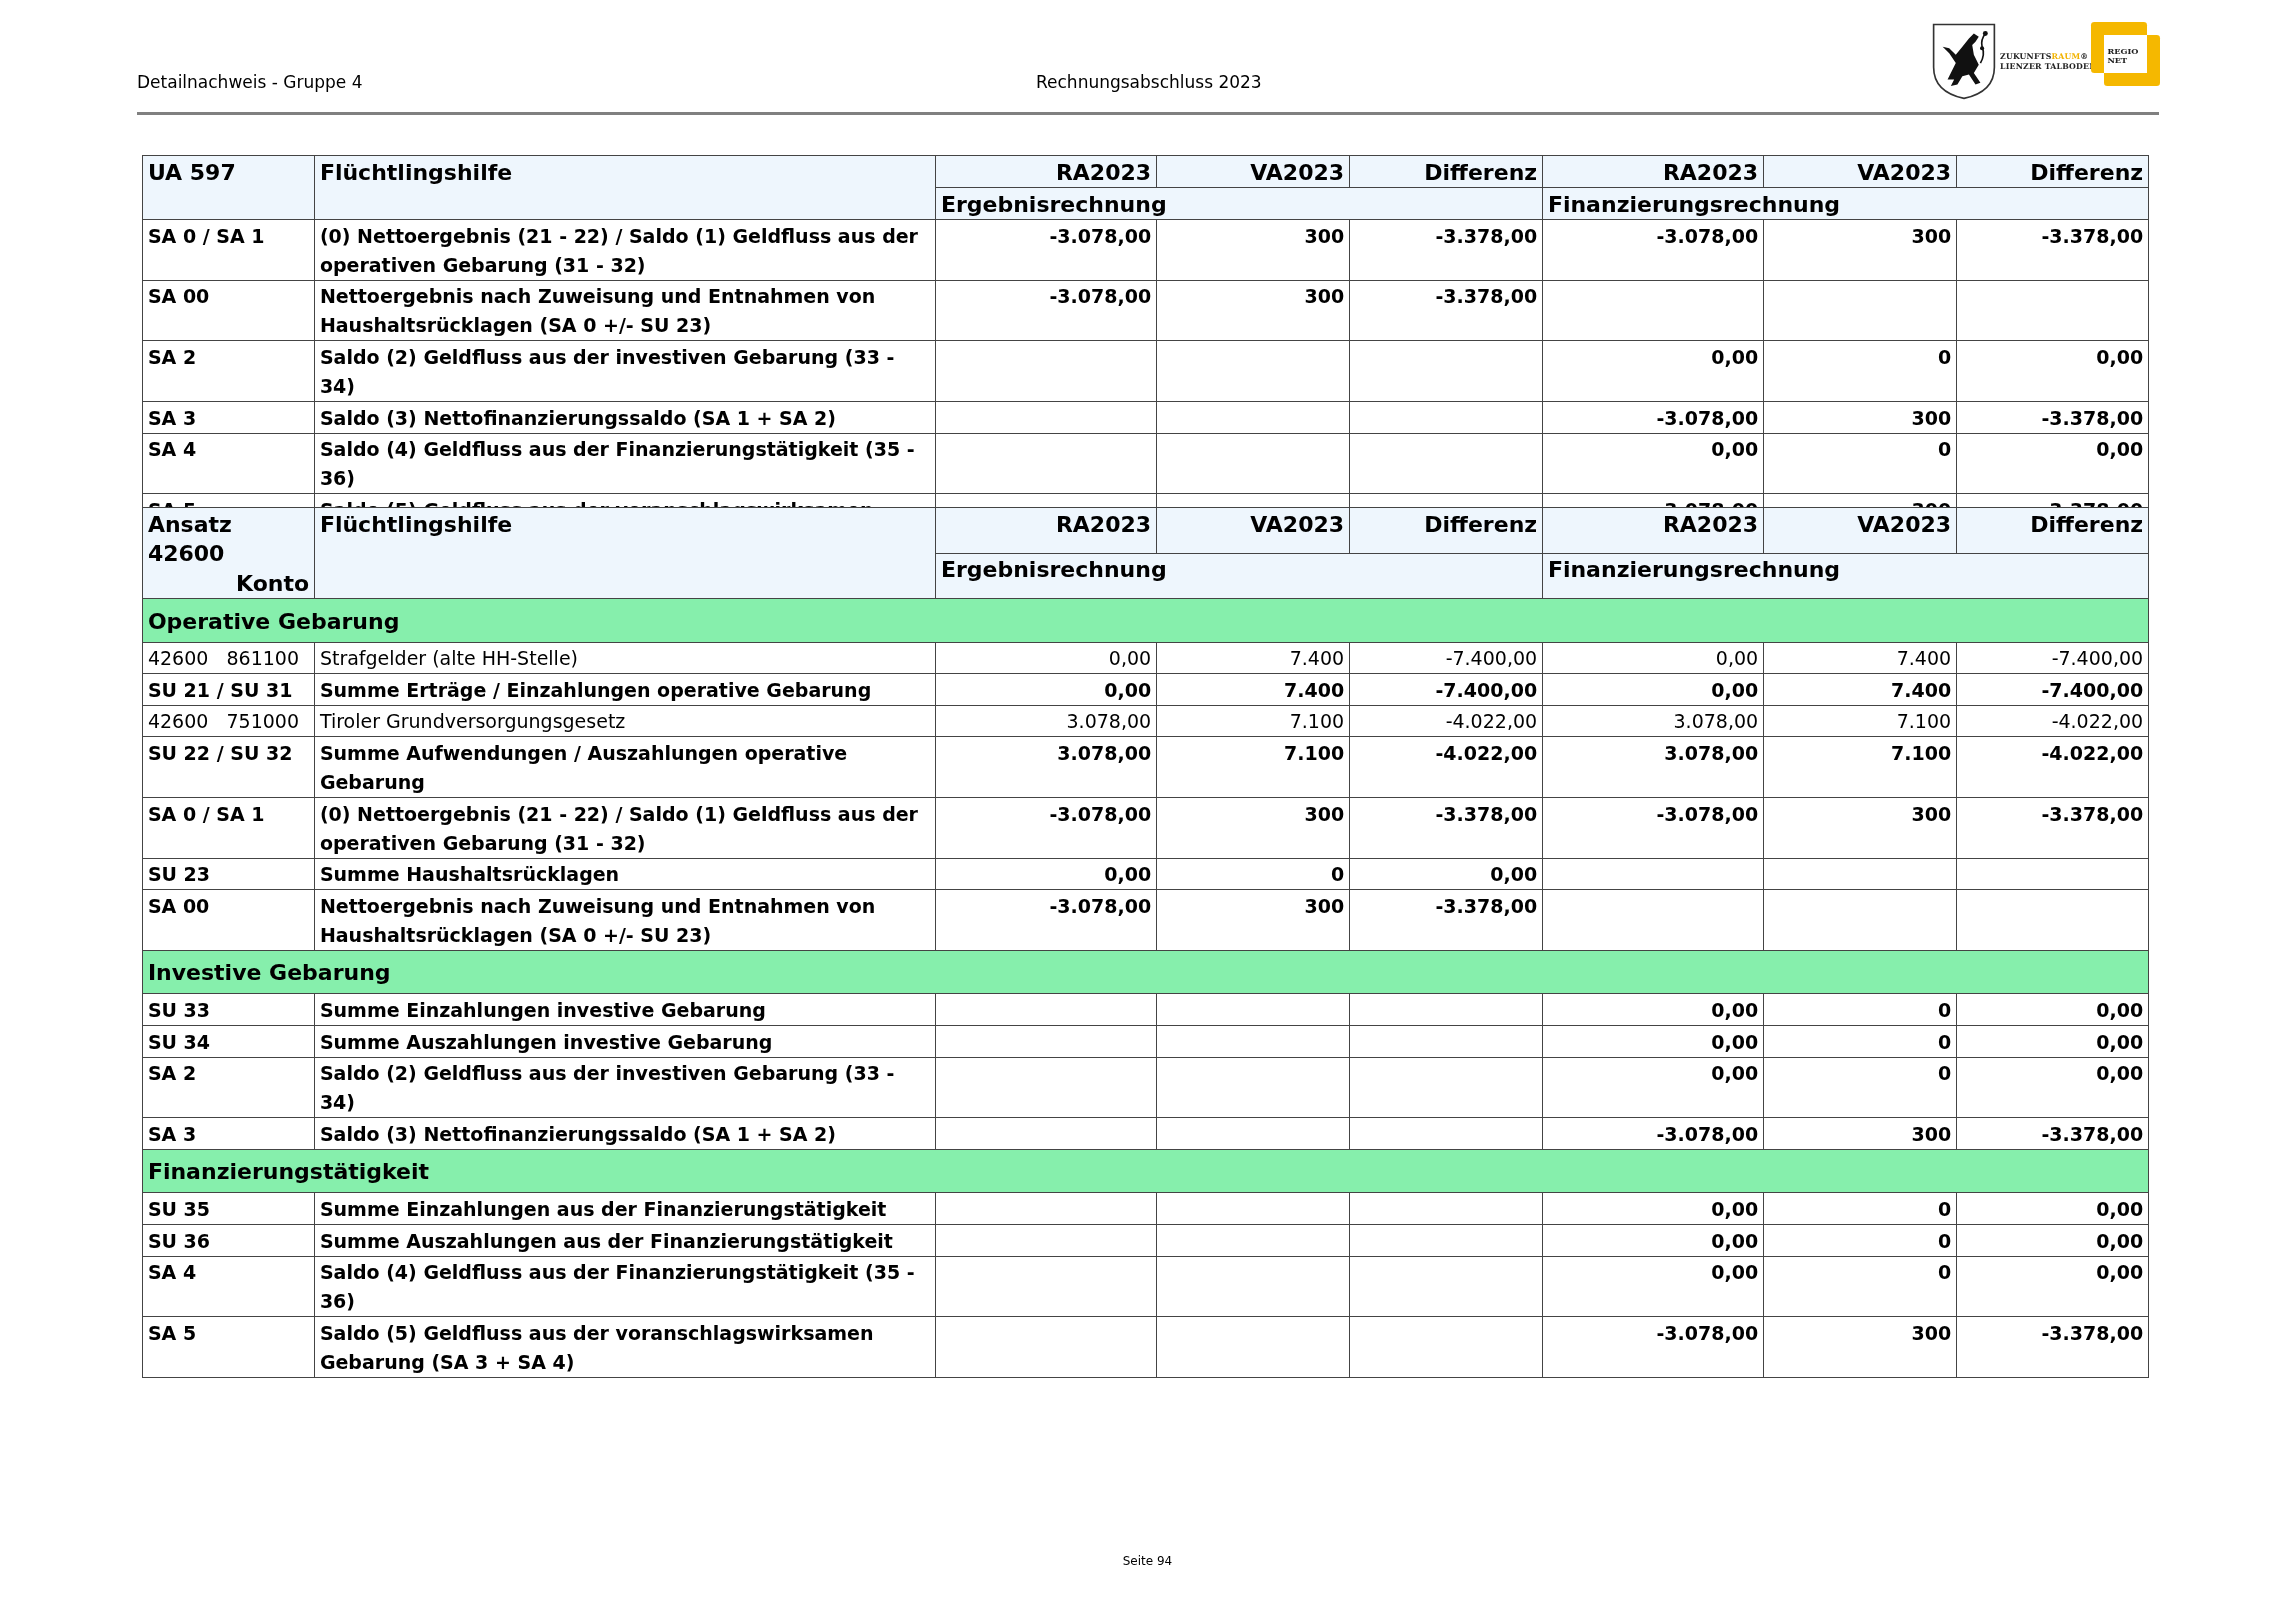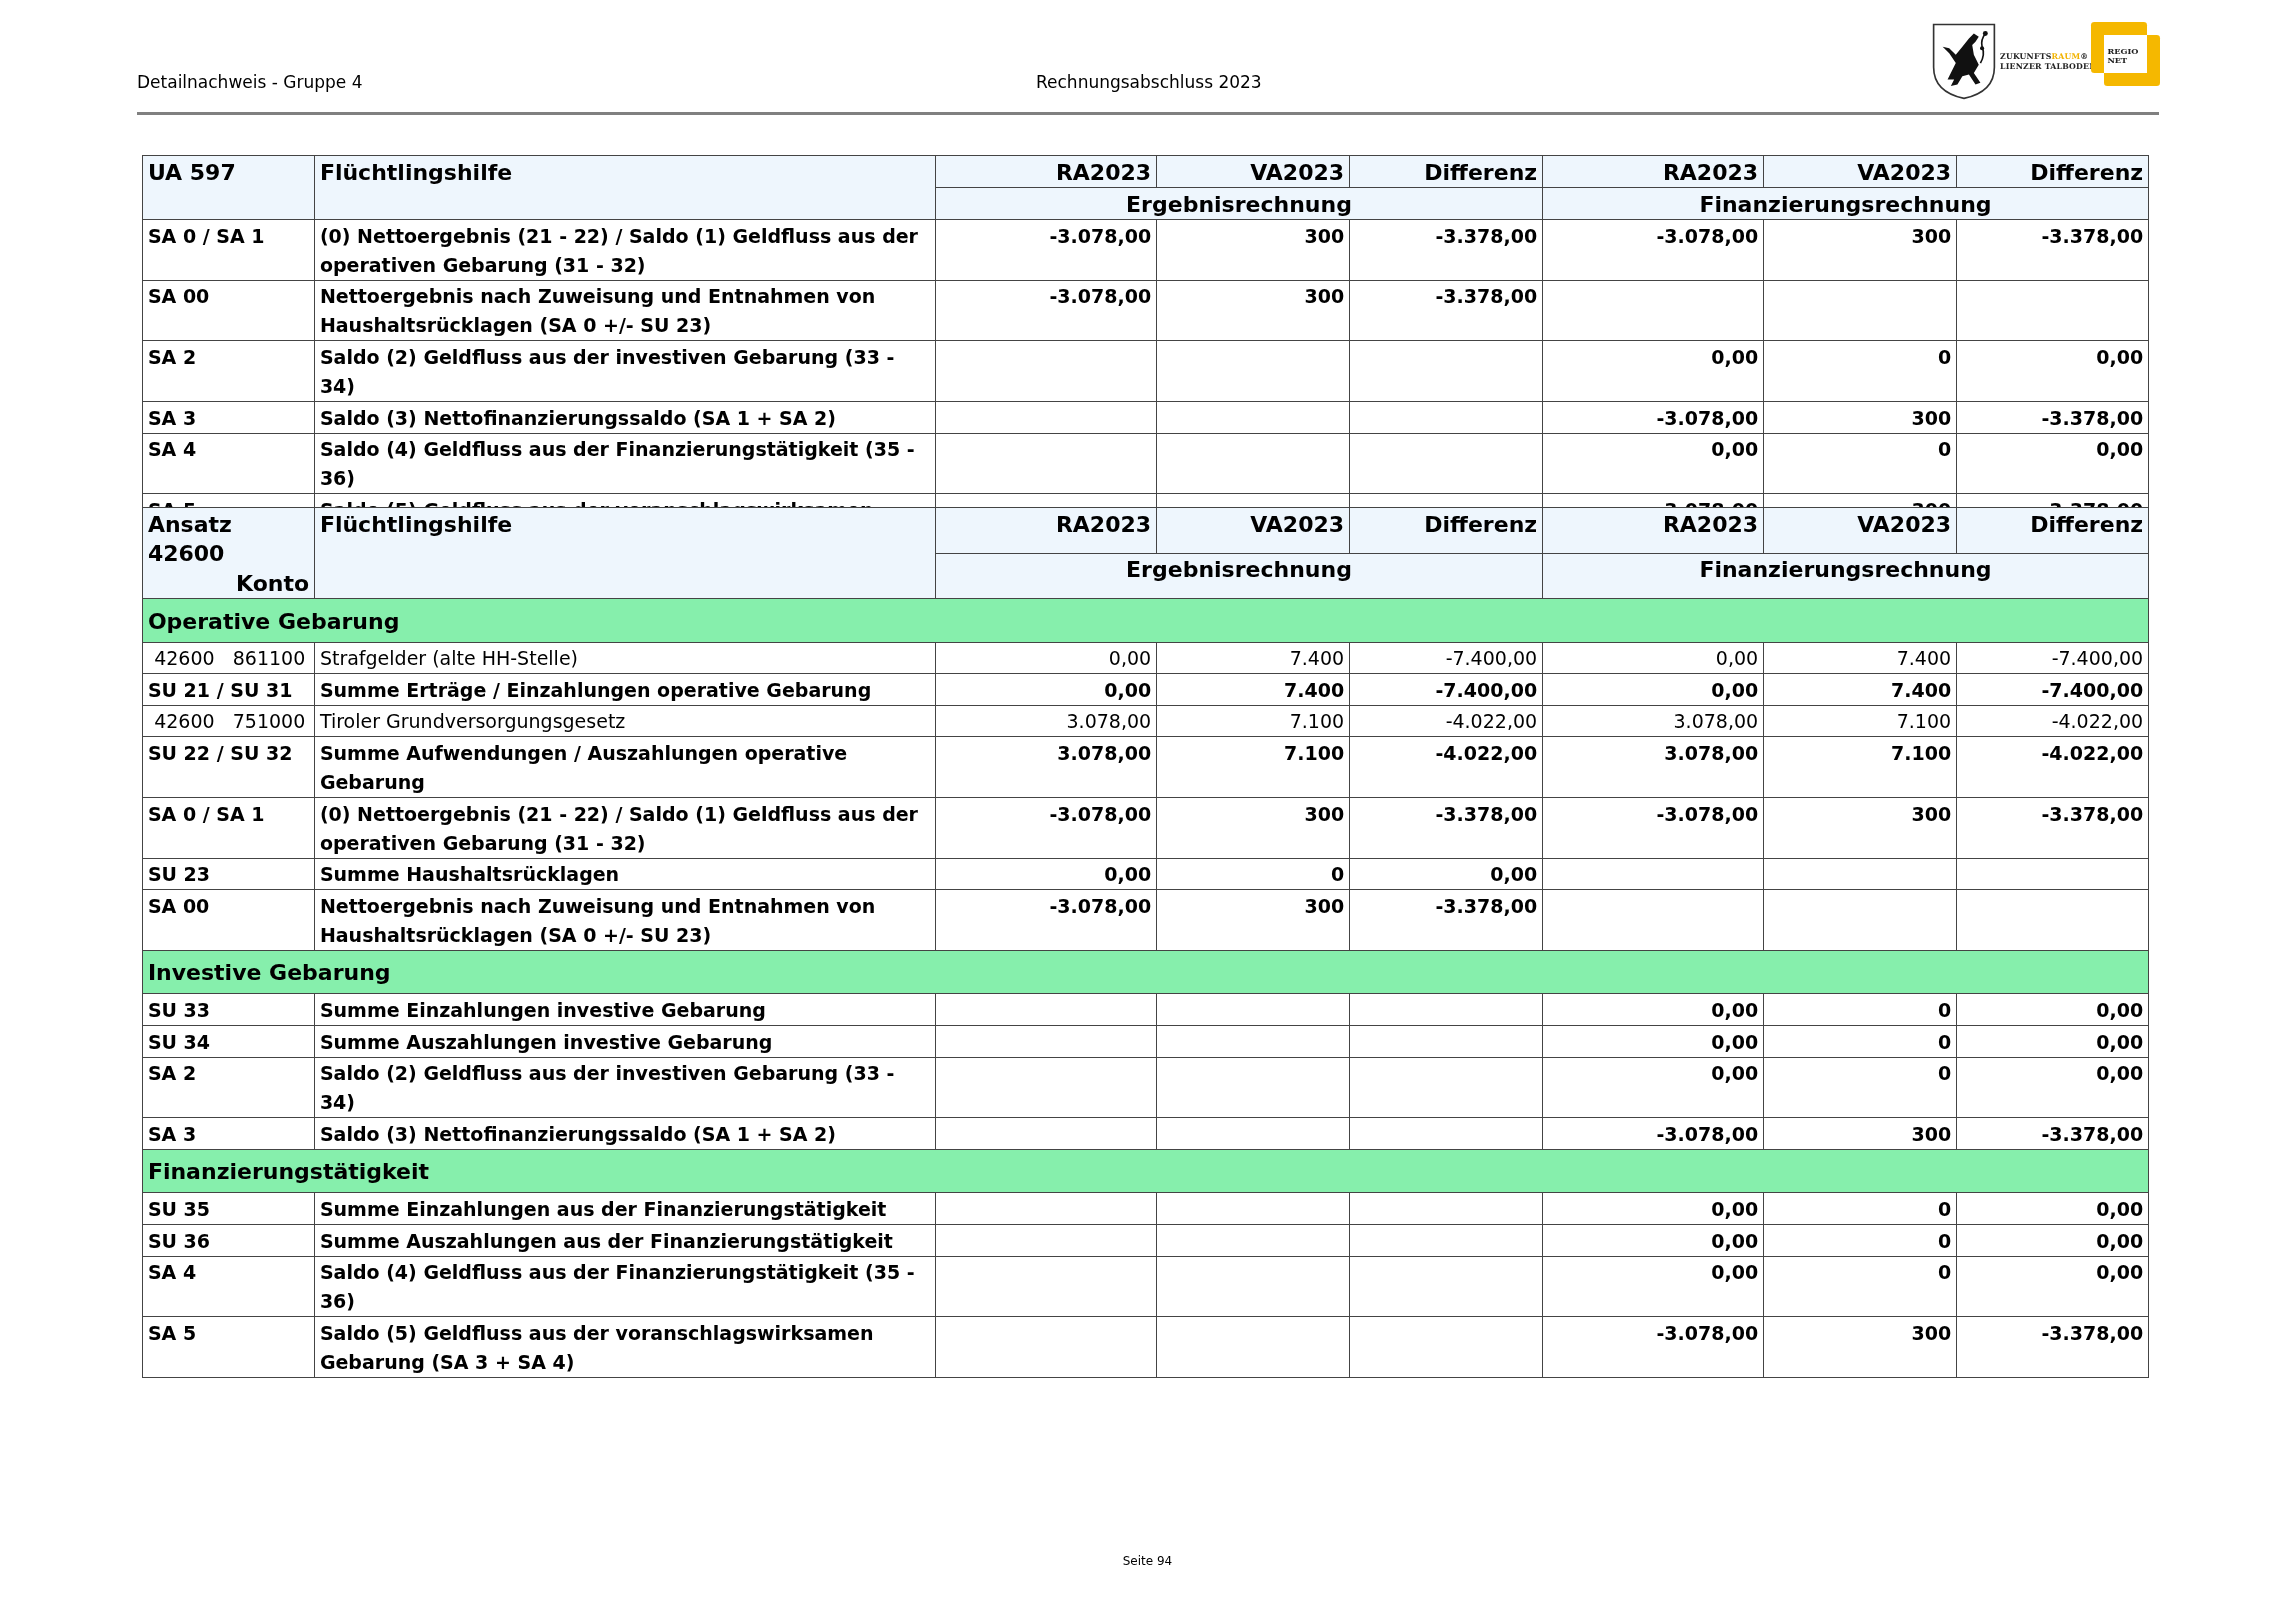--- a/index.html
+++ b/index.html
@@ -19,25 +19,25 @@
   .logo-regio .inner { position: absolute; left: 13px; top: 13px; width: 43px; height: 38px; background: #fff; }
   .logo-regio .txt { position: absolute; left: 16.4px; top: 24.6px; font-family: "DejaVu Serif", serif; font-weight: bold; font-size: 8.2px; line-height: 9.8px; color: #222; }
 
   table.fin { position: absolute; left: 142px; border-collapse: collapse; table-layout: fixed; width: 2006px;
               font-family: "DejaVu Sans", sans-serif; }
   table.fin td { border: 1.6px solid #444; padding: 1.6px 4.9px 0 4.9px; vertical-align: top; overflow: hidden;
                  font-size: 19px; line-height: 29px; }
   table.fin td.num { text-align: right; }
   table.fin td.b, table.fin tr.b td { font-weight: bold; }
   table.fin tr.head td { background: #eef6fd; font-weight: bold; font-size: 22px; line-height: 29.5px; }
-  table.fin tr.head td.sub { text-align: center; }
+  table.fin tr.head td.sub { }
   table.fin tr.section td { background: #86efac; font-weight: bold; font-size: 22px; line-height: 41px; }
   table.fin tr.r1 td { height: 27px; }
   table.fin tr.r2 td { height: 56px; }
-  table.fin td.konto { white-space: pre; text-align: center; padding-right: 2.5px; }
+  table.fin td.konto { white-space: pre; text-align: left; padding-right: 2.5px; }
   #t1 { top: 155px; }
   #t2 { top: 507px; }
 </style>
 </head>
 <body>
 
 <div class="hdr-left">Detailnachweis - Gruppe 4</div>
 <div class="hdr-center">Rechnungsabschluss 2023</div>
 
 <div class="logo-shield">

